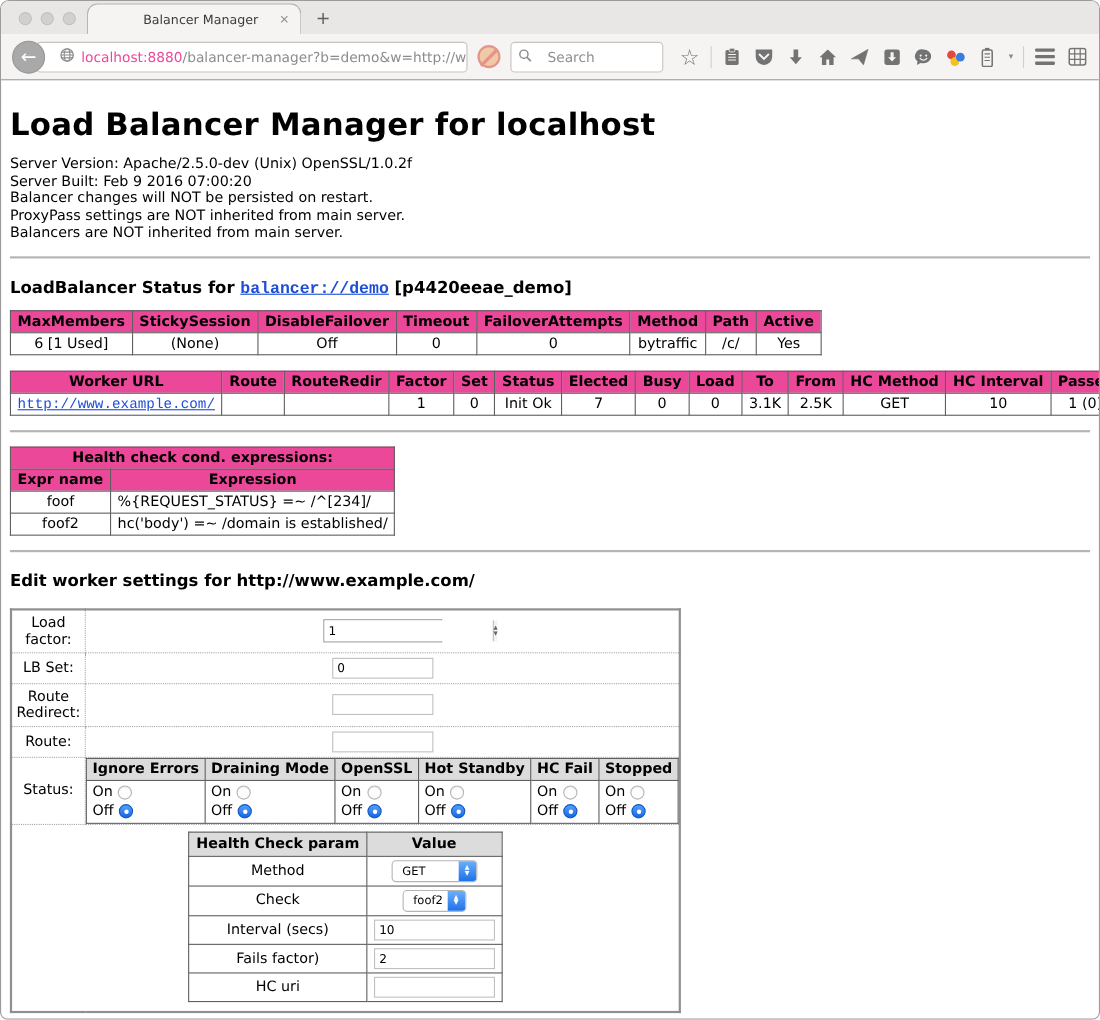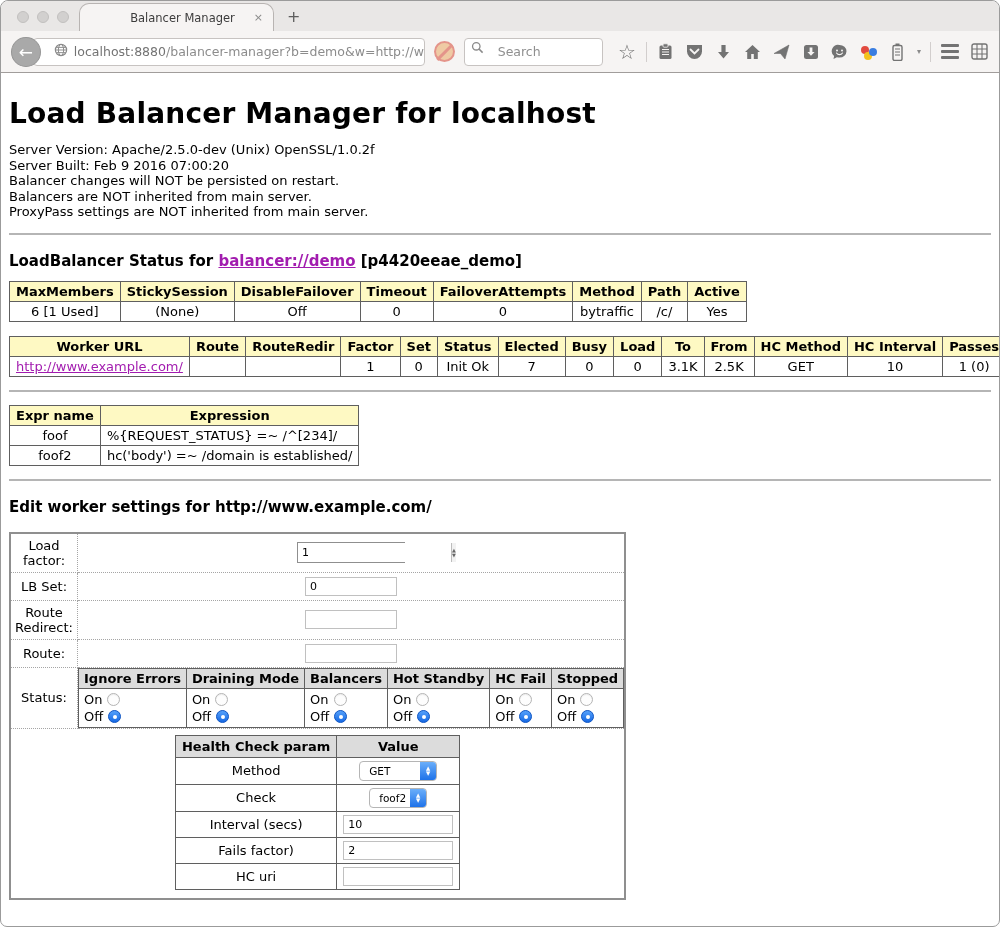--- a/index.html
+++ b/index.html
@@ -20,28 +20,28 @@
 
   
   .navbar { height:42px; background:#f6f4f3; border-bottom:1px solid #a19d9b;
             display:flex; align-items:center; padding:0 10px; gap:6px; }
   .back-btn { width:30px; height:30px; border-radius:50%; background:#a9a9a9; color:#fff;
               display:flex; align-items:center; justify-content:center; font-size:17px;
               margin-right:-14px; z-index:2; border:1px solid #969696; }
   .urlbar { display:flex; align-items:center; background:#fff; border:1px solid #c7c3c1; border-radius:4px;
             height:28px; width:394px; padding:0 6px 0 20px; font-size:12.5px; overflow:hidden; white-space:nowrap; }
   .urlbar .globe { margin-right:6px; flex:0 0 auto; }
-  .url-domain { color:#737373; }
+  .url-domain { color:#ec4899; }
   .url-rest { color:#8c8c8c; }
   .url-sep { width:1px; height:18px; background:#d6d3d1; margin:0 6px 0 auto; }
   .block-icon { width:21px; height:21px; border-radius:50%; border:2px solid #e4948a; background:#efcaa4;
                 position:relative; flex:0 0 auto; margin:0 3px; }
   .block-icon::after { content:""; position:absolute; left:-2px; top:7.5px; width:21px; height:2.5px;
                        background:#e4948a; transform:rotate(-45deg); }
-  .searchbar { display:flex; background:#fff; border:1px solid #c7c3c1; border-radius:4px;
+  .searchbar { display:flex; align-items:center; background:#fff; border:1px solid #c7c3c1; border-radius:4px;
                height:28px; width:140px; padding:0 6px; gap:12px; }
   .searchbar input { border:none; outline:none; width:90px; font-size:12.5px; color:#333;
                      font-family:"DejaVu Sans", sans-serif; background:transparent; }
   .searchbar input::placeholder { color:#8f8f8f; }
   .tool-icons { display:flex; align-items:center; gap:9px; margin-left:8px; color:#737373; }
   .tool-icons .sep { width:1px; height:20px; background:#d2cecd; }
   .ticon { width:20px; height:20px; display:flex; align-items:center; justify-content:center; }
   .star-glyph { font-size:20px; color:#737373; line-height:1; }
   .dots3 { position:relative; width:16px; height:16px; }
   .dots3 i { position:absolute; border-radius:50%; width:8px; height:8px; }
@@ -51,25 +51,25 @@
   .caret { font-size:8px; color:#8a8a8a; }
   .hamburger { display:flex; flex-direction:column; gap:3px; }
   .hamburger i { width:18px; height:3px; background:#737373; border-radius:1px; }
 
   
   .content { padding:8px 8px 0 8px; color:#000; }
   h1.page-title { font-size:28px; margin:16px 0 12px 0; letter-spacing:0.2px; }
   .info-line { font-size:13px; line-height:15.5px; }
   hr.rule { border:none; border-top:2px solid #b5b5b5; margin:13px 0; }
   h3.section { font-size:15px; font-weight:bold; margin:17px 0 11px 0; }
-  a.vlink { color:#a21caf; text-decoration:underline; }
+  a.vlink { color:#1d4ed8; text-decoration:underline;font-family:Liberation Mono, monospace; }
 
   table.grid { border-collapse:collapse; font-size:13px; }
   table.grid th, table.grid td { border:1px solid #5f5f5f; padding:2px 6px; text-align:center; white-space:nowrap; }
-  table.grid th { background:#fef9c3; }
+  table.grid th { background:#ec4899; }
   table.grid td.left { text-align:left; }
   .tgap { height:14px; }
 
   
   table.form { border-collapse:collapse; border:2px solid #8f8f8f; width:562px; font-size:13px; margin-top:16px; }
   table.form > tbody > tr > td { border:1px dotted #a5a5a5; padding:4px 4px; }
   td.flabel { width:97px; text-align:center; }
   td.fvalue { text-align:center; }
   input.txt { width:92px; height:19px; border:1px solid #c0c0c0; font-size:11px; padding:1px 4px;
               font-family:"DejaVu Sans", sans-serif; }
@@ -216,22 +216,22 @@
       </span>
     </div>
   </div>
 
   <div class="content">
     <h1 class="page-title">Load Balancer Manager for localhost</h1>
 
     <div class="info-line">Server Version: Apache/2.5.0-dev (Unix) OpenSSL/1.0.2f</div>
     <div class="info-line">Server Built: Feb 9 2016 07:00:20</div>
     <div class="info-line">Balancer changes will NOT be persisted on restart.</div>
+    <div class="info-line">ProxyPass settings are NOT inherited from main server.</div>
     <div class="info-line">Balancers are NOT inherited from main server.</div>
-    <div class="info-line">ProxyPass settings are NOT inherited from main server.</div>
 
     <hr class="rule">
 
     <h3 class="section"><span>LoadBalancer Status for </span><a class="vlink" href="#">balancer://demo</a><span> [p4420eeae_demo]</span></h3>
 
     <table class="grid">
       <tbody>
           <tr>
         <th style="width:100px">MaxMembers</th>
         <th style="width:96px">StickySession</th>
@@ -293,20 +293,23 @@
         <td>1 (0)</td>
 
       </tr>
     </tbody>
       </table>
 
     <hr class="rule">
 
     <table class="grid">
       <tbody>
+          <tr>
+        <th colspan="2">Health check cond. expressions:</th>
+      </tr>
       <tr>
         <th style="width:76px">Expr name</th>
         <th style="width:232px">Expression</th>
       </tr>
       <tr>
         <td>foof</td>
         <td class="left">%{REQUEST_STATUS} =~ /^[234]/</td>
       </tr>
       <tr>
         <td>foof2</td>
@@ -343,21 +346,21 @@
         <td class="fvalue"><input class="txt" type="text" value="" style=""></td>
       </tr>
       <tr>
         <td class="flabel">Status:</td>
         <td style="padding:0;">
           <table class="inner">
             <tbody>
                   <tr>
               <th>Ignore Errors</th>
               <th>Draining Mode</th>
-              <th>Balancers</th>
+              <th>OpenSSL</th>
               <th>Hot Standby</th>
               <th>HC Fail</th>
               <th>Stopped</th>
             </tr>
             <tr>
               <td>
                 <div class="radio-line">
                         <span>On</span>
                         <span class="radio unchecked"></span>
                       </div>

